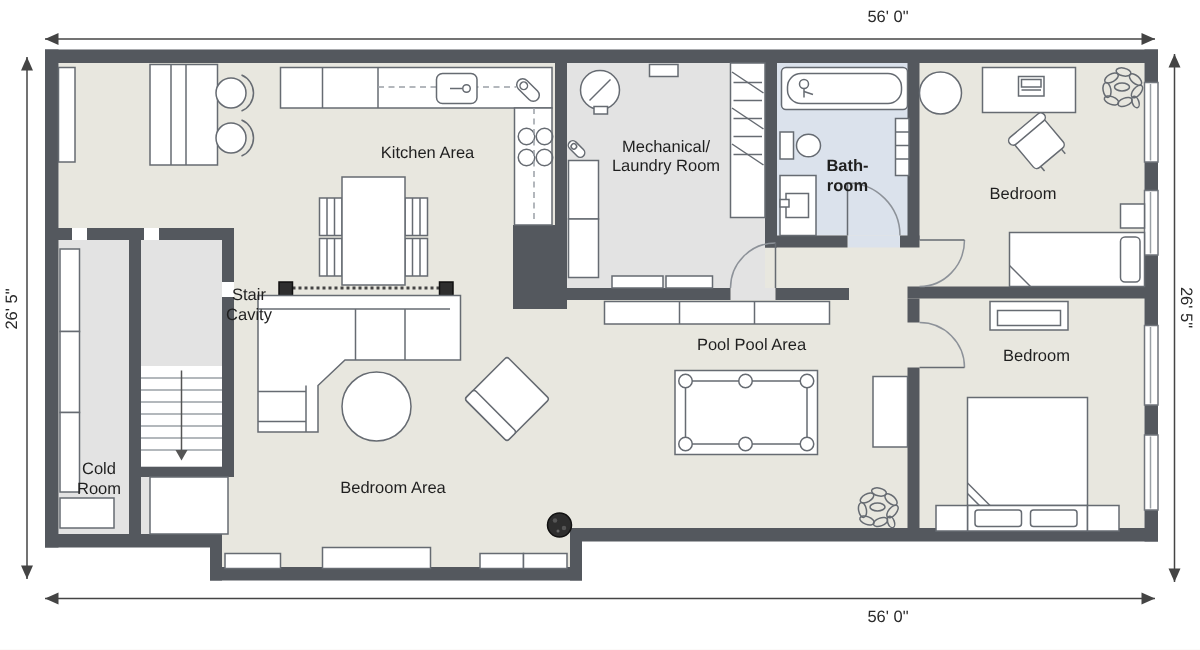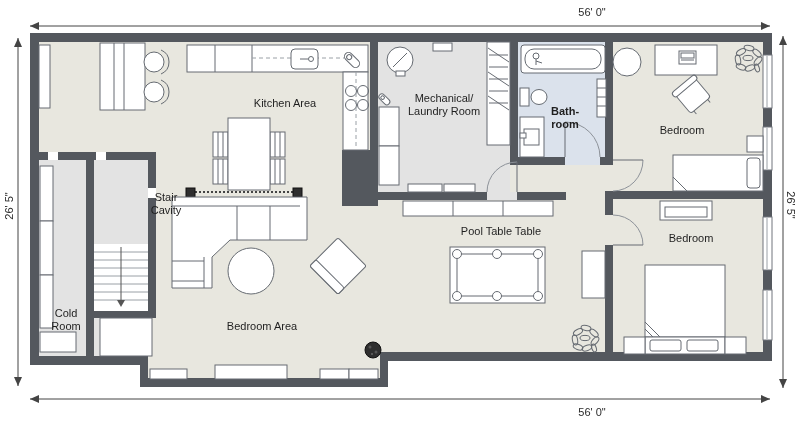--- a/index.html
+++ b/index.html
@@ -353,21 +353,21 @@
   </g>
 </svg>
 
 <div class="lbl dim" style="left:592px;top:12px;">56' 0"</div>
 <div class="lbl dim" style="left:592px;top:412px;">56' 0"</div>
 <div class="lbl dim rotl" style="left:9px;top:206px;">26' 5"</div>
 <div class="lbl dim rotr" style="left:790px;top:205px;">26' 5"</div>
 
 <div class="lbl" style="left:262px;top:103px;margin-left:23px;">Kitchen Area</div>
 <div class="lbl" style="left:262px;top:326px;">Bedroom Area</div>
-<div class="lbl" style="left:501px;top:231px;">Pool Table Table</div>
+<div class="lbl" style="left:501px;top:231px;">Pool Pool Area</div>
 <div class="lbl" style="left:444px;top:105px;">
   <span style="display:block">Mechanical/</span>
   <span style="display:block">Laundry Room</span>
 </div>
 <div class="lbl" style="left:565px;top:118px;font-weight:bold;">
   <span style="display:block">Bath-</span>
   <span style="display:block">room</span>
 </div>
 <div class="lbl" style="left:682px;top:130px;">Bedroom</div>
 <div class="lbl" style="left:691px;top:238px;">Bedroom</div>

